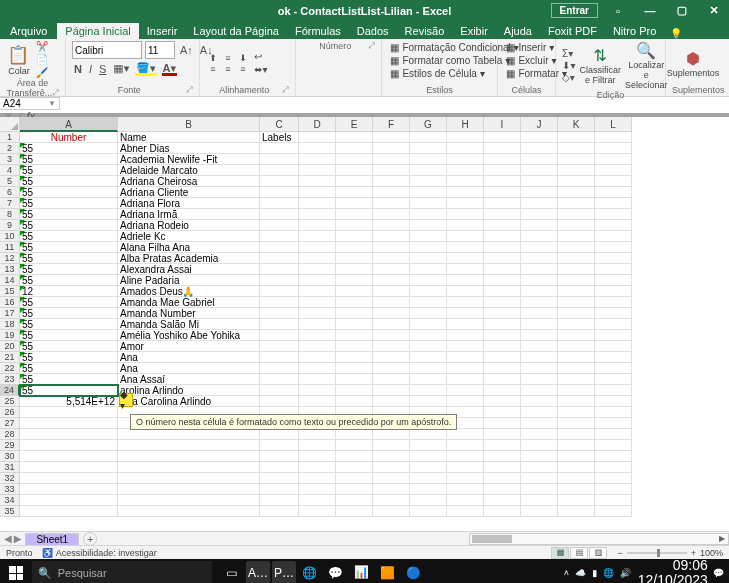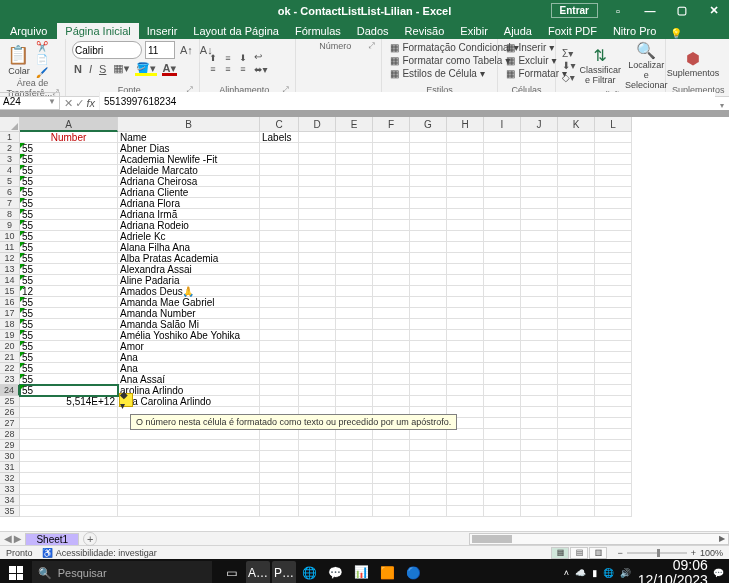--- a/index.html
+++ b/index.html
@@ -26,21 +26,21 @@
     .rgroup-label { font-size: 9px; color: #666; text-align: center; padding-bottom: 1px; }
     .rgroup-label .launcher { float: right; color: #888; font-size: 8px; }
     
     .paste-big { width: 26px; text-align: center; font-size: 9px; color: #444; }
     .paste-big .icon { font-size: 18px; display: block; }
     .mini-btns { display: flex; flex-direction: column; gap: 2px; font-size: 10px; color: #555; }
     
     .font-row1 { display: flex; gap: 3px; align-items: center; }
     .font-row2 { display: flex; gap: 3px; align-items: center; margin-top: 3px; }
     .combo { border: 1px solid #ababab; background: #fff; font-size: 10px; height: 18px; padding: 0 2px; }
-    .combo.font { width: 70px; border-radius: 9px; }
+    .combo.font { width: 70px; }
     .combo.size { width: 30px; }
     .btn-sm { padding: 0 2px; font-size: 11px; color: #555; cursor: pointer; }
     .color-under { position: relative; }
     .color-under::after { content:''; position:absolute; bottom:-1px; left:1px; right:1px; height:3px; }
     .fill-btn::after { background: #ffff00; }
     .font-color-btn::after { background: #c00000; }
     
     .align-grid { display: grid; grid-template-columns: repeat(3, 14px); gap: 1px; }
     .align-cell { font-size: 9px; color: #555; text-align: center; cursor: pointer; }
     
@@ -49,21 +49,21 @@
     
     .styles-stack { display: flex; flex-direction: column; gap: 0; font-size: 10px; color: #444; }
     .style-item { display: flex; align-items: center; gap: 3px; padding: 1px 2px; cursor: pointer; white-space: nowrap; }
     
     .cells-col { display: flex; flex-direction: column; font-size: 10px; color: #444; gap: 0; }
     
     .edit-block { text-align: center; font-size: 9px; color: #444; }
     .edit-block .ic { font-size: 16px; display: block; color: #217346; }
     
     
-    .fbar-row { display: flex; align-items: flex-end; height: 20px; border-bottom: 7px solid #a3a3a3; background: #fff; }
+    .fbar-row { display: flex; align-items: flex-start; height: 20px; border-bottom: 4px solid #a3a3a3; background: #fff; flex-direction: column; }
     .namebox { width: 60px; border: 1px solid #ccc; border-left: none; height: 18px; padding: 0 3px; font-size: 10px; display: flex; align-items: center; }
     .namebox .arr { margin-left: auto; color: #888; font-size: 8px; }
     .fx-btns { display: flex; gap: 2px; padding: 0 4px; color: #888; font-size: 11px; }
     .fx-btns .fx { font-style: italic; color: #555; }
     .formula-input { flex: 1; border: none; border-left: 1px solid #eee; height: 18px; font-size: 10px; padding: 0 4px; }
     .fbar-expand { width: 14px; text-align: center; color: #888; font-size: 8px; cursor: pointer; }
     
     
     .grid-wrap { position: relative; height: 414px; overflow: hidden; }
     .grid { display: grid; grid-template-columns: 20px 98px 142px 39px repeat(9, 37px); font-size: 10px; }

